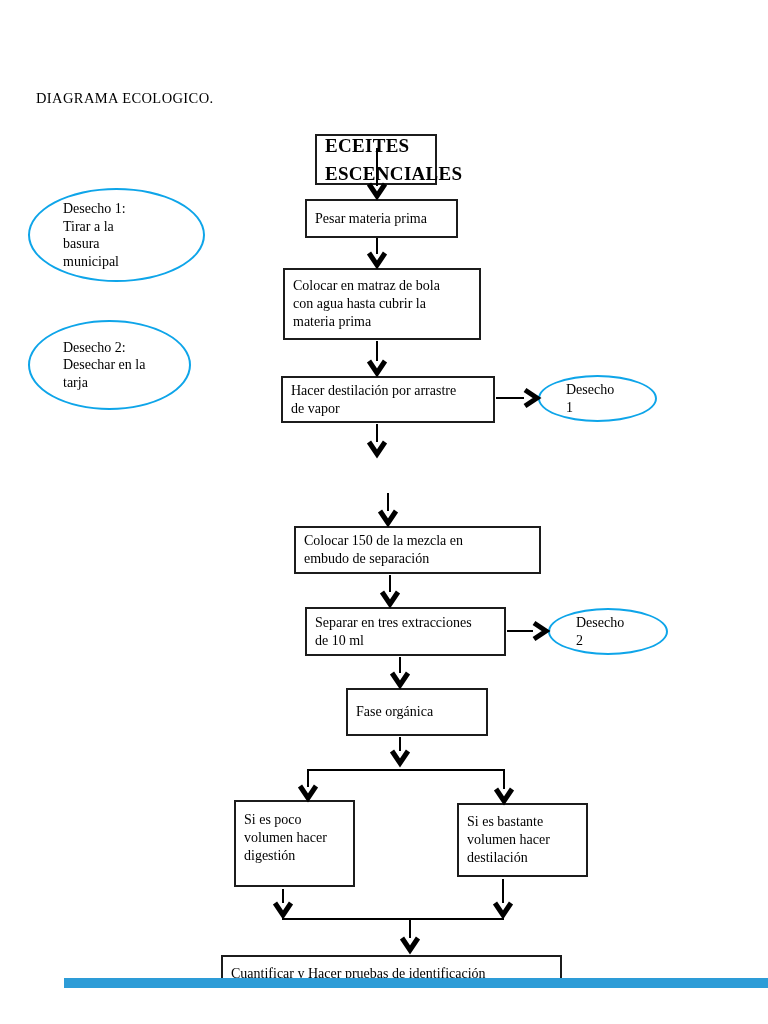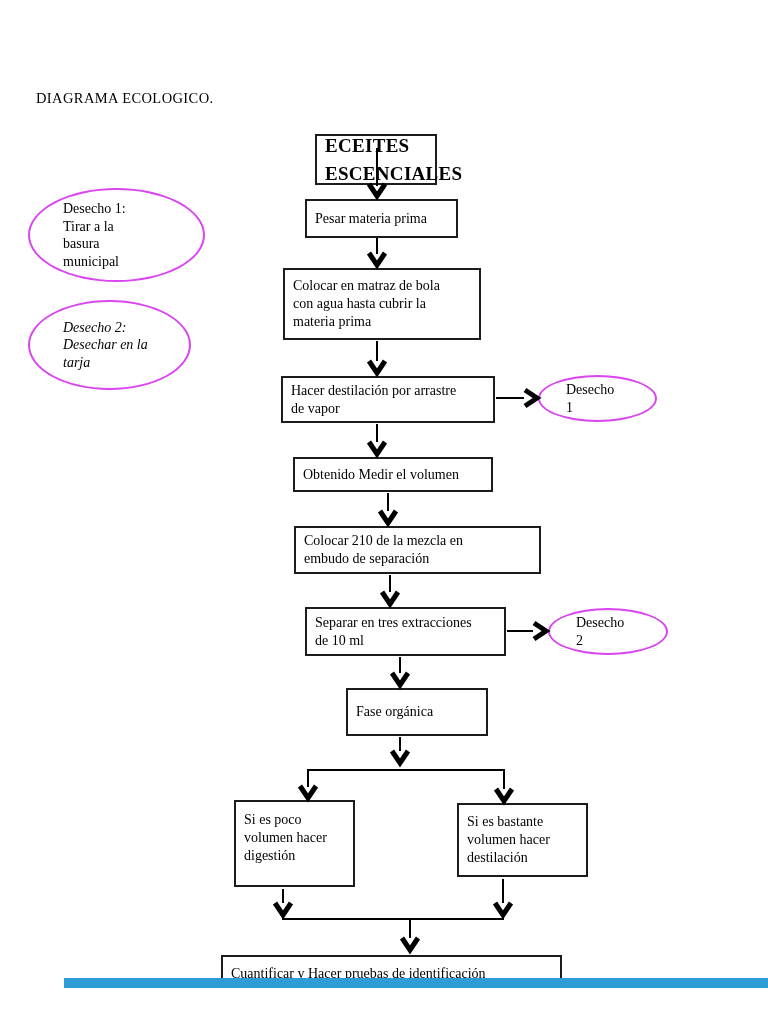--- a/index.html
+++ b/index.html
@@ -24,21 +24,21 @@
     background:#fff;
     font-size:14px;line-height:1.28;
     padding:4px 8px;
     white-space:pre-line;
     display:flex;align-items:center;
   }
   .node.bold{font-weight:bold;font-size:19px;letter-spacing:.3px;line-height:1.45;margin-top:39px;}
   .oval{
     position:absolute;
     box-sizing:border-box;
-    border:2px solid #d946ef;
+    border:2px solid #0ea5e9;
     border-radius:50%;
     background:#fff;
     font-size:14px;line-height:1.25;
     white-space:pre-line;
     display:flex;align-items:center;
   }
   svg.connectors{position:absolute;left:0;top:0;pointer-events:none;}
   .footer-bar{
     position:absolute;left:64px;right:0;bottom:0;height:10px;
   }
@@ -47,42 +47,41 @@
 <body>
 
 <div class="page">
 
   <div class="page-title">DIAGRAMA ECOLOGICO.</div>
 
   <div class="oval" style="left:28px;top:188px;width:177px;height:94px;padding-left:33px;">Desecho 1:
 Tirar a la
 basura
 municipal</div>
-  <div class="oval" style="left:28px;top:300px;width:163px;height:90px;padding-left:33px;font-style:italic;">Desecho 2:
+  <div class="oval" style="left:28px;top:320px;width:163px;height:90px;padding-left:33px;">Desecho 2:
 Desechar en la
 tarja</div>
 
   <div class="node bold" style="left:315px;top:95px;width:122px;height:51px;">ECEITES
 ESCENCIALES</div>
 
   <div class="node" style="left:305px;top:199px;width:153px;height:39px;">Pesar materia prima</div>
 
   <div class="node" style="left:283px;top:268px;width:198px;height:72px;">Colocar en matraz de bola
 con agua hasta cubrir la
 materia prima</div>
 
   <div class="node" style="left:281px;top:376px;width:214px;height:47px;">Hacer destilación por arrastre
 de vapor</div>
 
   <div class="oval" style="left:538px;top:375px;width:119px;height:47px;padding-left:26px;">Desecho
 1</div>
 
-  <div class="node" style="left:293px;top:457px;width:200px;height:35px;">Obtenido Medir el volumen</div>
 
-  <div class="node" style="left:294px;top:526px;width:247px;height:48px;">Colocar 210 de la mezcla en
+  <div class="node" style="left:294px;top:526px;width:247px;height:48px;">Colocar 150 de la mezcla en
 embudo de separación</div>
 
   <div class="node" style="left:305px;top:607px;width:201px;height:49px;">Separar en tres extracciones
 de 10 ml</div>
 
   <div class="oval" style="left:548px;top:608px;width:120px;height:47px;padding-left:26px;">Desecho
 2</div>
 
   <div class="node" style="left:346px;top:688px;width:142px;height:48px;">Fase orgánica</div>
 

